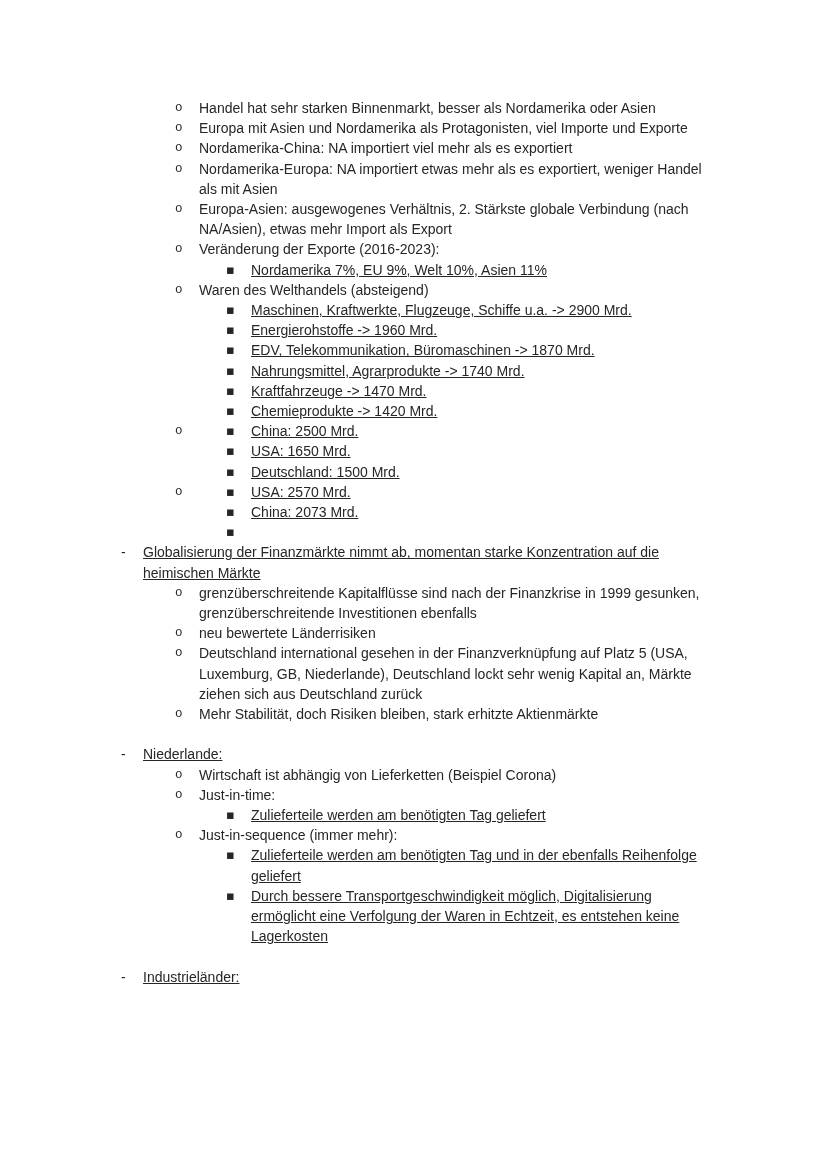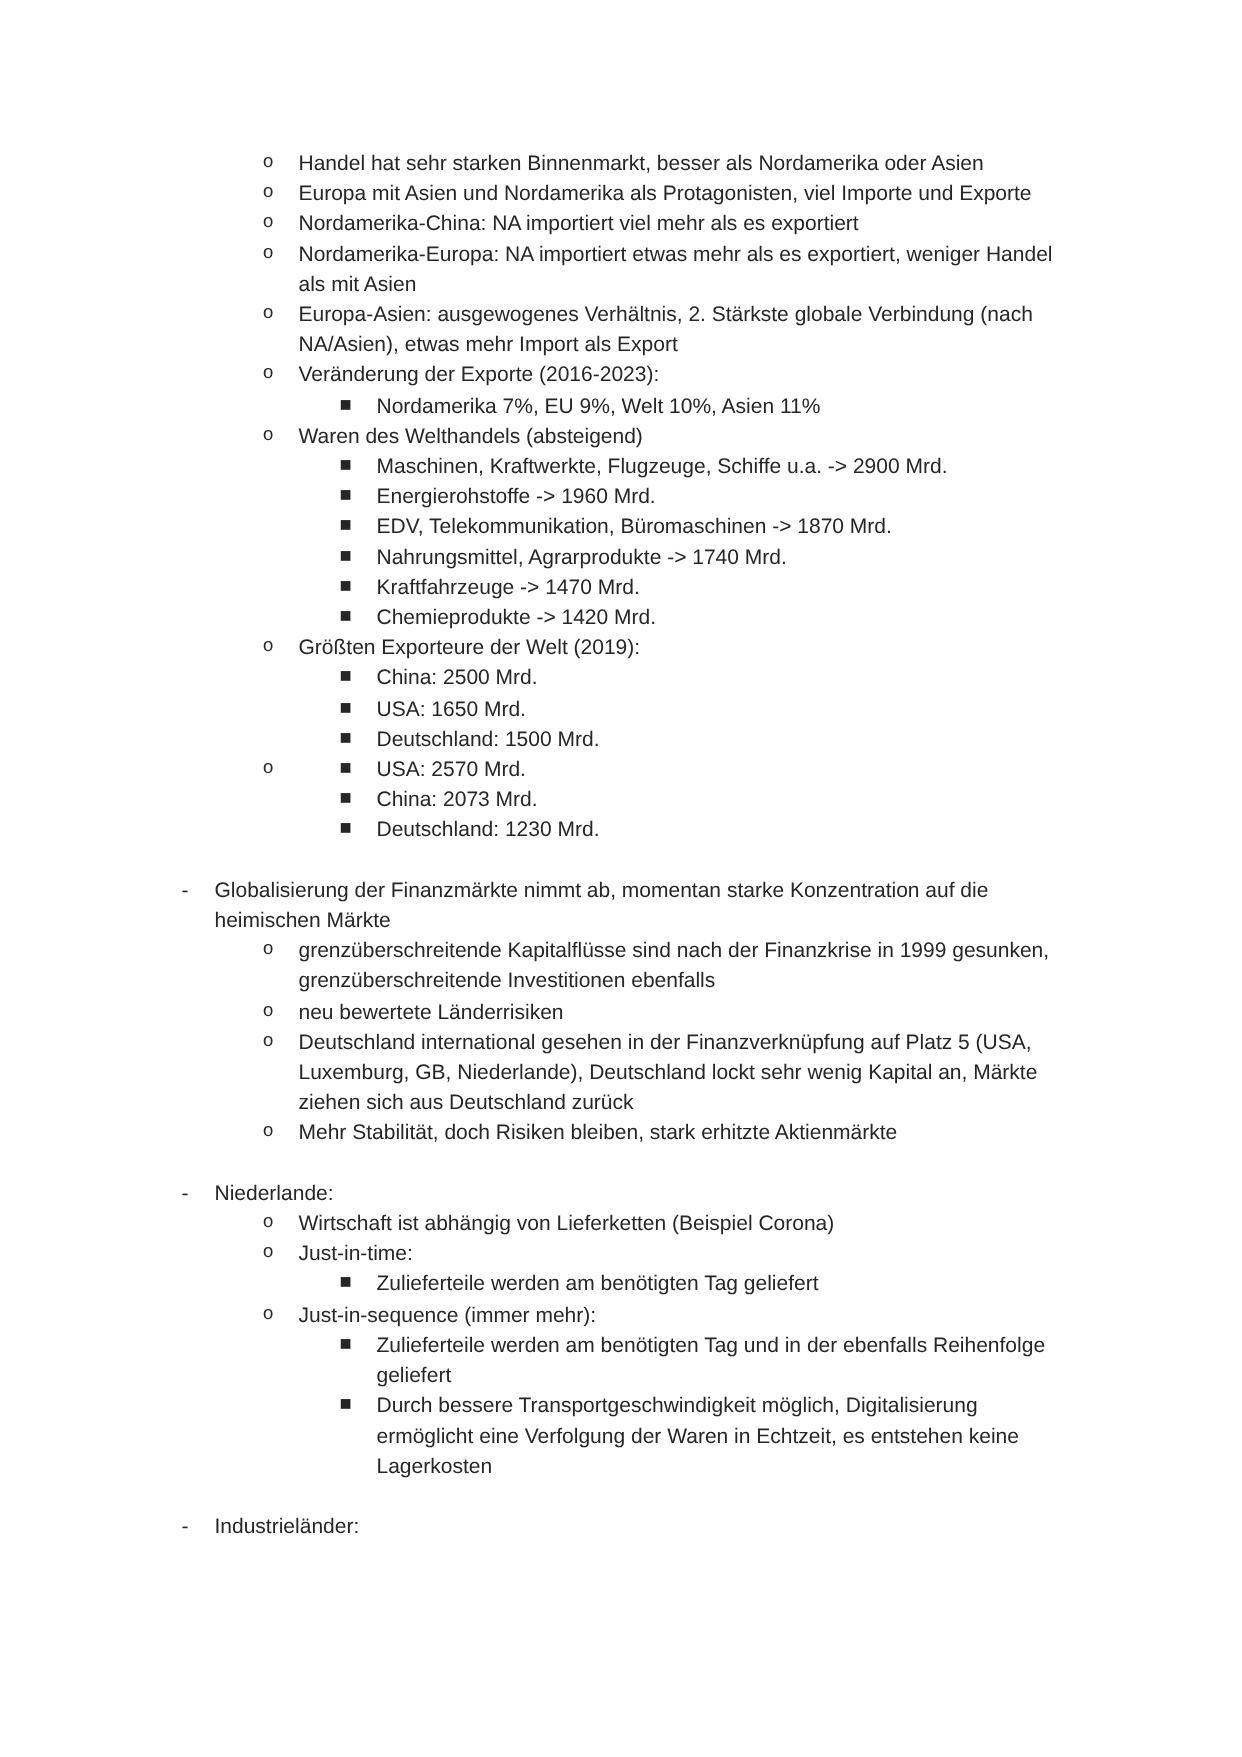--- a/index.html
+++ b/index.html
@@ -19,23 +19,23 @@
     position: absolute;
     top: 98px;
     left: 0;
     right: 0;
     font-size: 14px;
     line-height: 20.2px;
   }
   section + section { margin-top: 20.2px; }
   .li { position: relative; }
   .txt { display: block; }
-  .lvl0 .txt { margin-left: 143px; margin-right: 116px; }
+  .lvl0 .txt { margin-left: 143px; margin-right: 116px; text-decoration: underline; }
   .lvl1 .txt { margin-left: 199px; margin-right: 116px; }
-  .lvl2 .txt { margin-left: 251px; margin-right: 116px; }
+  .lvl2 .txt { margin-left: 251px; margin-right: 116px; text-decoration: underline; }
   .bullet {
     position: absolute;
     top: 0;
     line-height: 20.2px;
     color: #262626;
   }
   .b0 { left: 121px; }
   .b1 {
     left: 175px;
     font-family: "Liberation Mono", monospace;
@@ -103,21 +103,20 @@
       <div class="li lvl2">
         <span class="bullet b2">▪</span>
         <span class="txt">Kraftfahrzeuge -&gt; 1470 Mrd.</span>
       </div>
       <div class="li lvl2">
         <span class="bullet b2">▪</span>
         <span class="txt">Chemieprodukte -&gt; 1420 Mrd.</span>
       </div>
       <div class="li lvl1">
         <span class="bullet b1">o</span>
-        <span class="txt">Größten Exporteure der Welt (2019):</span>
       </div>
       <div class="li lvl2">
         <span class="bullet b2">▪</span>
         <span class="txt">China: 2500 Mrd.</span>
       </div>
       <div class="li lvl2">
         <span class="bullet b2">▪</span>
         <span class="txt">USA: 1650 Mrd.</span>
       </div>
       <div class="li lvl2">
@@ -130,21 +129,20 @@
       <div class="li lvl2">
         <span class="bullet b2">▪</span>
         <span class="txt">USA: 2570 Mrd.</span>
       </div>
       <div class="li lvl2">
         <span class="bullet b2">▪</span>
         <span class="txt">China: 2073 Mrd.</span>
       </div>
       <div class="li lvl2">
         <span class="bullet b2">▪</span>
-        <span class="txt">Deutschland: 1230 Mrd.</span>
       </div>
     </section>
     <section>
       <div class="li lvl0">
         <span class="bullet b0">-</span>
         <span class="txt">Globalisierung der Finanzmärkte nimmt ab, momentan starke Konzentration auf die heimischen Märkte</span>
       </div>
       <div class="li lvl1">
         <span class="bullet b1">o</span>
         <span class="txt">grenzüberschreitende Kapitalflüsse sind nach der Finanzkrise in 1999 gesunken, grenzüberschreitende Investitionen ebenfalls</span>

